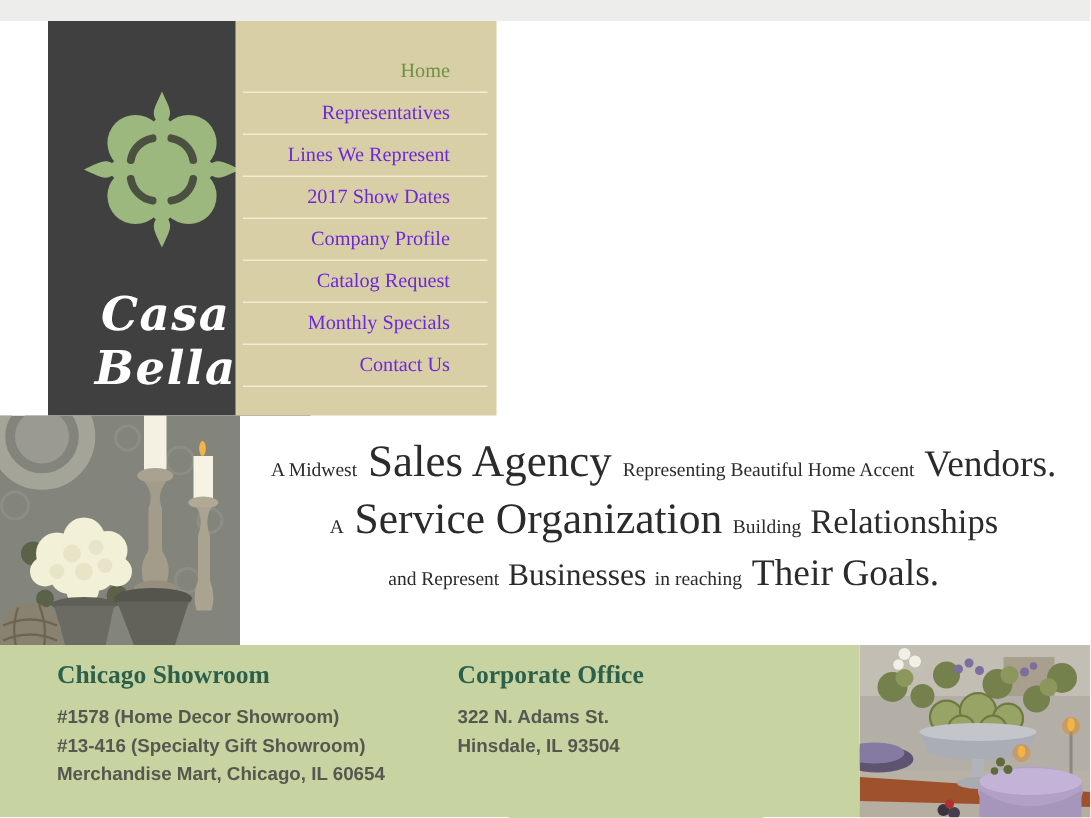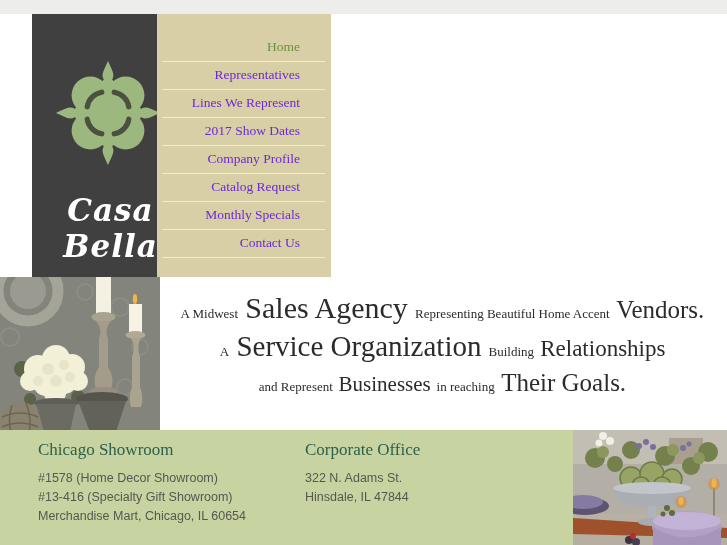--- a/index.html
+++ b/index.html
@@ -31,21 +31,21 @@
   .hero-line { height:39px; display:flex; justify-content:center; align-items:baseline; white-space:nowrap; }
   .seg { margin:0 0.17em; }
   .seg-s  { font-size:13px; }
   .seg-xl { font-size:30px; }
   .seg-l  { font-size:25px; }
   .seg-xl2{ font-size:29px; }
   .seg-l2 { font-size:23px; }
   .seg-m  { font-size:21px; }
 
   
-  .footer { position:absolute; left:0; top:430px; width:727px; height:115px; display:flex; }
+  .footer { position:absolute; left:0; top:430px; width:727px; height:115px; display:flex;font-weight:bold; }
   .footer-green { width:573px; height:115px; background:#c7d4a1; position:relative; }
   .footer-col { position:absolute; top:10px; }
   .footer-col.col1 { left:38px; }
   .footer-col.col2 { left:305px; }
   .footer-heading { font-size:17px; color:#2d5f4a; margin-bottom:9px; }
   .footer-line { font-family:"Liberation Sans","DejaVu Sans",sans-serif; font-size:12.5px;
                  color:#56574f; line-height:19px; }
   .right-photo { width:154px; height:115px; }
 </style>
 </head>
@@ -176,21 +176,21 @@
     <div class="footer-green">
       <div class="footer-col col1">
         <div class="footer-heading">Chicago Showroom</div>
         <div class="footer-line">#1578 (Home Decor Showroom)</div>
         <div class="footer-line">#13-416 (Specialty Gift Showroom)</div>
         <div class="footer-line">Merchandise Mart, Chicago, IL 60654</div>
       </div>
       <div class="footer-col col2">
         <div class="footer-heading">Corporate Office</div>
         <div class="footer-line">322 N. Adams St.</div>
-        <div class="footer-line">Hinsdale, IL 47844</div>
+        <div class="footer-line">Hinsdale, IL 93504</div>
       </div>
     </div>
 
     <svg class="right-photo" viewBox="0 0 154 115" preserveAspectRatio="none">
       <rect width="154" height="115" fill="#b3afa6"></rect>
       <rect width="154" height="34" fill="#c2beb3"></rect>
       <rect x="96" y="8" width="34" height="26" fill="#a99f8e"></rect>
 
       <g fill="#75814d">
         <circle cx="22" cy="28" r="10"></circle>

